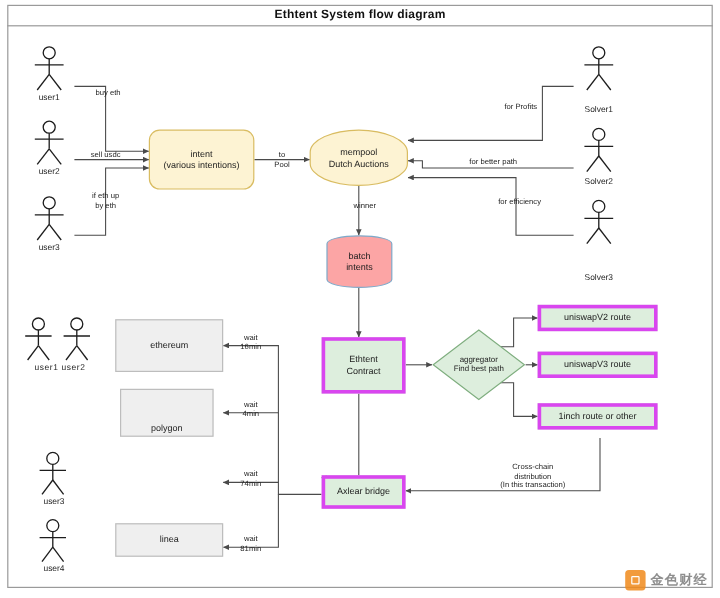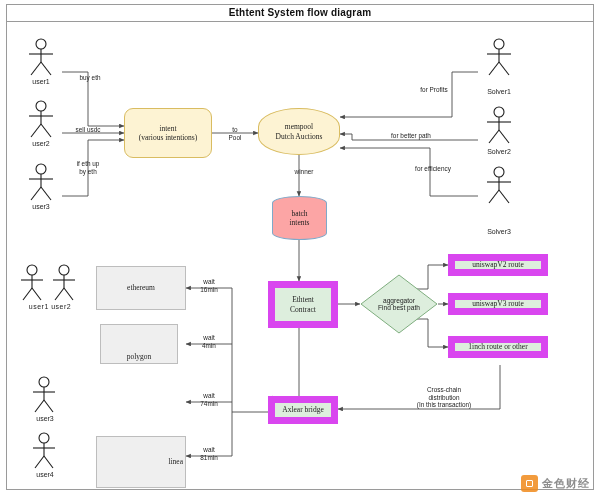--- a/index.html
+++ b/index.html
@@ -37,28 +37,27 @@
     pointer-events: none;
   }
   .node {
     position: absolute;
     display: flex; align-items: center; justify-content: center;
     text-align: center;
     font-size: 7.5px;
     color: #1d1d1d;
     line-height: 1.25;
     padding: 2px;
-    font-family: Liberation Serif, serif;
   }
   .yellow { background: #fdf3d3; border: 1px solid #d9bc61; border-radius: 9px; }
   .blue-cyl {
     background: #fca5a5; border: 1px solid #7ea9c9;
     border-radius: 50% / 16%;
   }
-  .green { background: #ddeedd; border: 7px solid #d946ef; align-items: center; }
+  .green { background: #ddeedd; border: 3px solid #d946ef; align-items: center; }
   .grey { background: #efefef; border: 1px solid #bdbdbd; }
   .diamond-wrap { position: absolute; }
   .edge-label {
     position: absolute;
     font-size: 6.4px; color: #1d1d1d;
     line-height: 1.2; text-align: center;
     background: transparent;
     white-space: pre-line;
   }
   .actor-label {
@@ -174,21 +173,21 @@
   <div class="node green" style="left:268px; top:396px; width:70px; height:28px;">
     <span>Axlear bridge</span>
   </div>
 
   <div class="node grey" style="left:96px; top:266px; width:90px; height:44px;">
     <span>ethereum</span>
   </div>
   <div class="node grey" style="left:100px; top:324px; width:78px; height:40px;align-items:flex-end;">
     <span>polygon</span>
   </div>
-  <div class="node grey" style="left:96px; top:436px; width:90px; height:52px;justify-content:flex-end;">
+  <div class="node grey" style="left:96px; top:436px; width:90px; height:28px;">
     <span>linea</span>
   </div>
 
   <svg class="stick" style="left:18px; top:38px;" width="46" height="38">
     <g stroke="#1d1d1d" stroke-width="1.1" fill="none">
       <circle cx="23" cy="6" r="5"></circle>
       <line x1="23" y1="11" x2="23" y2="24"></line>
       <line x1="11" y1="16" x2="35" y2="16"></line>
       <line x1="23" y1="24" x2="13" y2="37"></line>
       <line x1="23" y1="24" x2="33" y2="37"></line>

